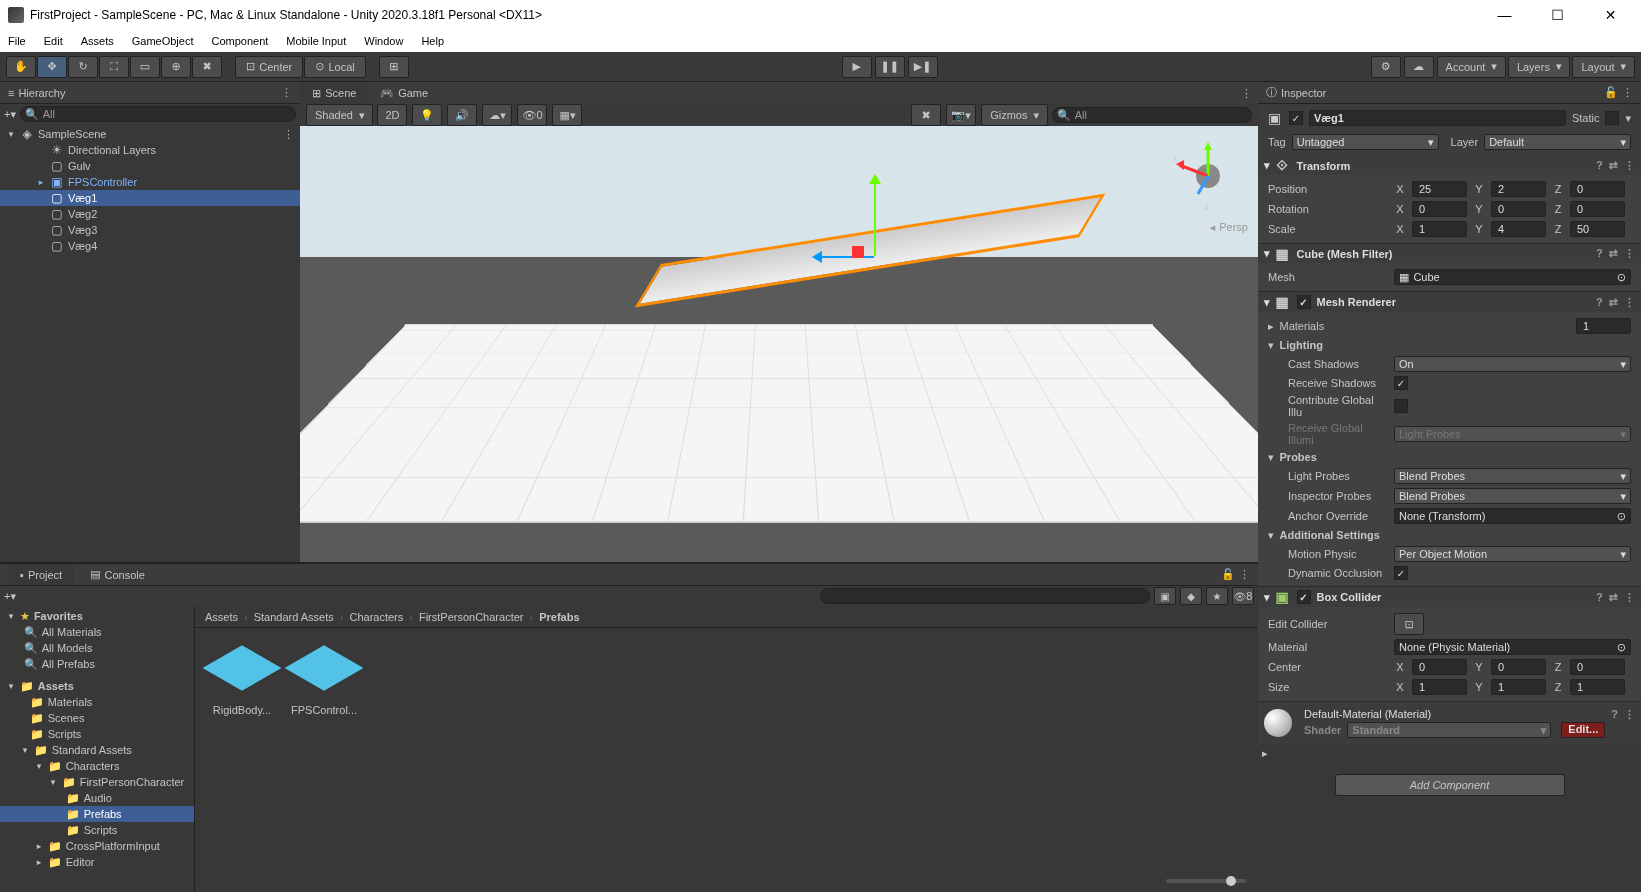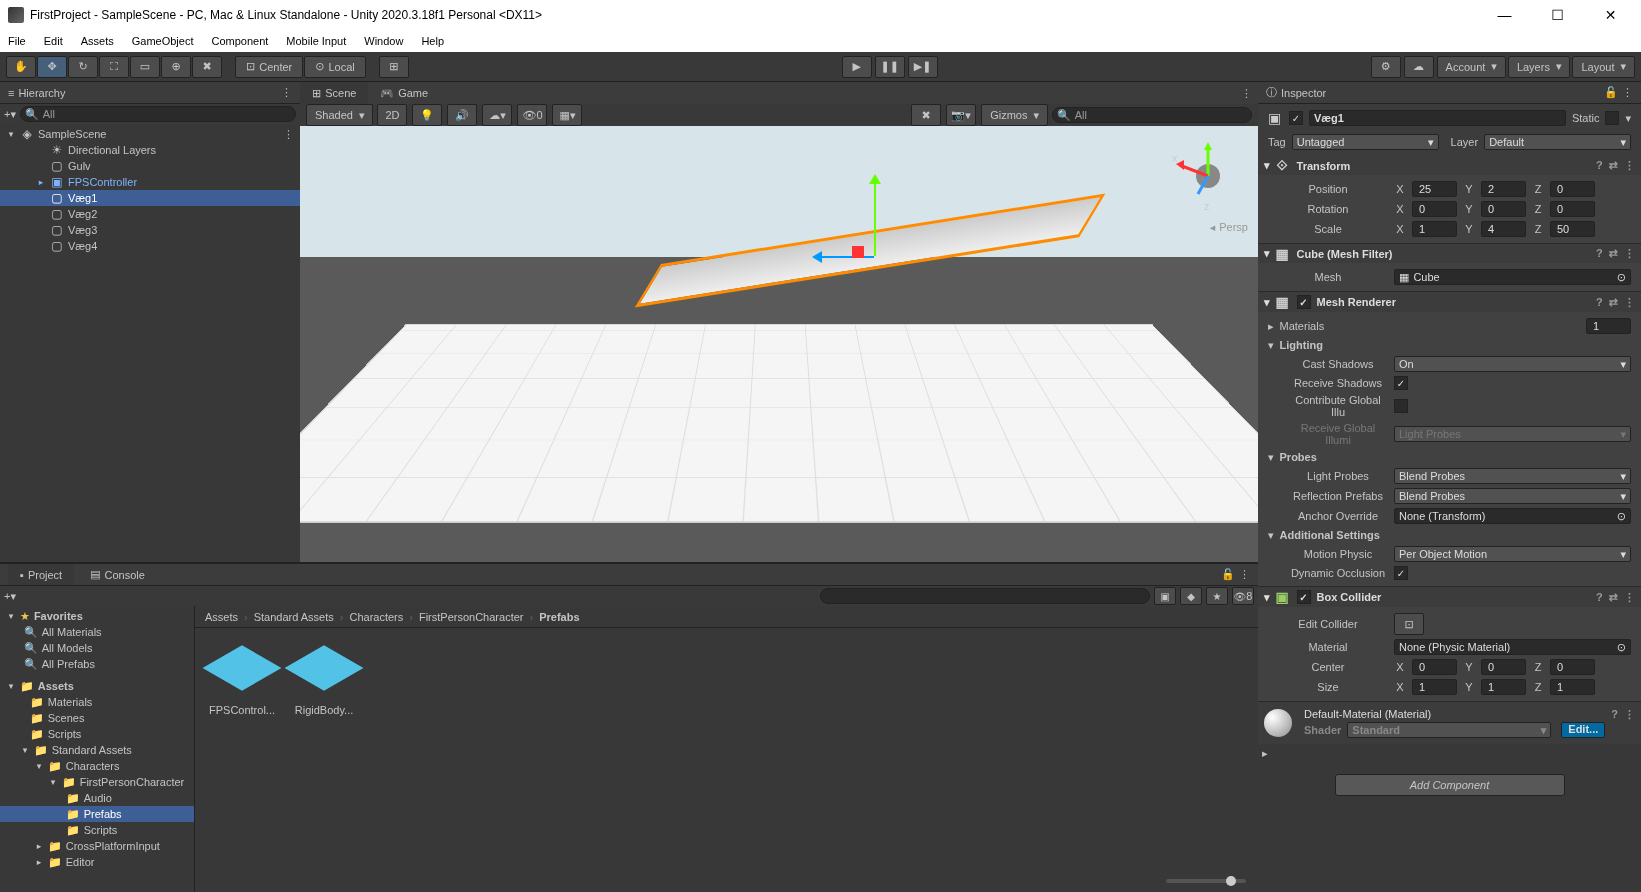--- a/index.html
+++ b/index.html
@@ -76,31 +76,31 @@
 .asset-item { width: 70px; text-align: center; }
 .asset-icon { width: 64px; height: 64px; margin: 0 auto 4px; display: flex; align-items: center; justify-content: center; }
 .cube-shape { width: 44px; height: 44px; background: #52c3e6; transform: rotate(45deg) skew(-15deg, -15deg); }
 
 
 .inspector-body { flex: 1; overflow: auto; padding-bottom: 20px; }
 .insp-row { display: flex; align-items: center; padding: 2px 10px; gap: 6px; min-height: 18px; }
 .insp-section { background: #414141; padding: 4px 0; border-bottom: 1px solid #2a2a2a; }
 .insp-header { background: #3c3c3c; display: flex; align-items: center; padding: 3px 6px; gap: 6px; font-weight: bold; color: #ddd; }
 .insp-obj-icon { width: 13px; height: 13px; border-radius: 2px; margin-right: 2px; display: flex; align-items: center; justify-content: center; color: #ccc; font-size: 14px; }
-.insp-label { width: 120px; color: #c4c4c4; text-align: center; }
+.insp-label { width: 120px; color: #c4c4c4; }
 .insp-field { flex: 1; background: #2a2a2a; border: 1px solid #222; height: 16px; padding: 0 4px; display: flex; align-items: center; border-radius: 2px; color: #ddd; }
-.insp-field.thin { width: 45px; flex: none; padding-left: 6px; }
+.insp-field.thin { width: 55px; flex: none; padding-left: 6px; }
 .axis-label { width: 12px; text-align: center; }
 .insp-dropdown { flex: 1; background: #515151; border: 1px solid #222; height: 16px; padding: 0 4px; display: flex; align-items: center; border-radius: 2px; justify-content: space-between; color: #ddd; }
 .chk { width: 14px; height: 14px; background: #2a2a2a; border: 1px solid #222; display: flex; align-items: center; justify-content: center; font-size: 10px; color: #ddd; }
 .add-comp { margin: 12px auto; width: 230px; background: #585858; border: 1px solid #222; height: 22px; display: flex; align-items: center; justify-content: center; border-radius: 3px; font-style: italic; }
 .insp-icons { margin-left: auto; display: flex; gap: 6px; color: #999; }
 .sub-label { padding-left: 20px; color: #c4c4c4; }
 .mat-ball { width: 28px; height: 28px; border-radius: 50%; background: radial-gradient(circle at 30% 30%, #fff, #bbb 60%, #888); margin-right: 6px; }
-.edit-btn { background: #0369a1; border: 1px solid #222; padding: 0 6px; height: 16px; border-radius: 2px; margin-left: 4px; }
+.edit-btn { background: #7f1d1d; border: 1px solid #222; padding: 0 6px; height: 16px; border-radius: 2px; margin-left: 4px; }
 
 .small-search { width: 330px; background: #2a2a2a; height: 16px; border: 1px solid #222; border-radius: 8px; padding: 0 18px; }
 .mini-icon { width: 22px; height: 18px; background: #4c4c4c; border: 1px solid #222; border-radius: 2px; display: flex; align-items: center; justify-content: center; font-size: 10px; }
 </style>
 </head>
 <body>
 
 <div class="titlebar">
   <div class="titlebar-icon"></div>
   <div class="titlebar-title">FirstProject - SampleScene - PC, Mac &amp; Linux Standalone - Unity 2020.3.18f1 Personal &lt;DX11&gt;</div>
@@ -402,27 +402,27 @@
               <span class="sep">›</span>
             <span>FirstPersonCharacter</span>
               <span class="sep">›</span>
             <b>Prefabs</b>
           </div>
           <div class="project-grid" id="project-items">
               <div class="asset-item">
                 <div class="asset-icon">
                   <div class="cube-shape"></div>
                 </div>
-                <div>FPSControl...</div>
+                <div>RigidBody...</div>
               </div>
               <div class="asset-item">
                 <div class="asset-icon">
                   <div class="cube-shape"></div>
                 </div>
-                <div>RigidBody...</div>
+                <div>FPSControl...</div>
               </div>
             </div>
           <div style="height:22px;display:flex;justify-content:flex-end;padding:0 12px;align-items:center">
             <div style="width:80px;height:4px;background:#555;border-radius:2px;position:relative">
                 <div style="position:absolute;right:10px;top:-3px;width:10px;height:10px;background:#ccc;border-radius:50%"></div>
               </div>
           </div>
         </div>
       </div>
     </div>
@@ -566,21 +566,21 @@
             <b>Probes</b>
           </div>
         <div class="insp-row">
             <span class="insp-label sub-label">Light Probes</span>
             <div class="insp-dropdown">
               <span>Blend Probes</span>
               <span>▾</span>
             </div>
           </div>
         <div class="insp-row">
-            <span class="insp-label sub-label">Reflection Prefabs</span>
+            <span class="insp-label sub-label">Inspector Probes</span>
             <div class="insp-dropdown">
               <span>Blend Probes</span>
               <span>▾</span>
             </div>
           </div>
         <div class="insp-row">
             <span class="insp-label sub-label">Anchor Override</span>
             <div class="insp-field">
               <span>None (Transform)</span>
               <span style="margin-left:auto">⊙</span>

